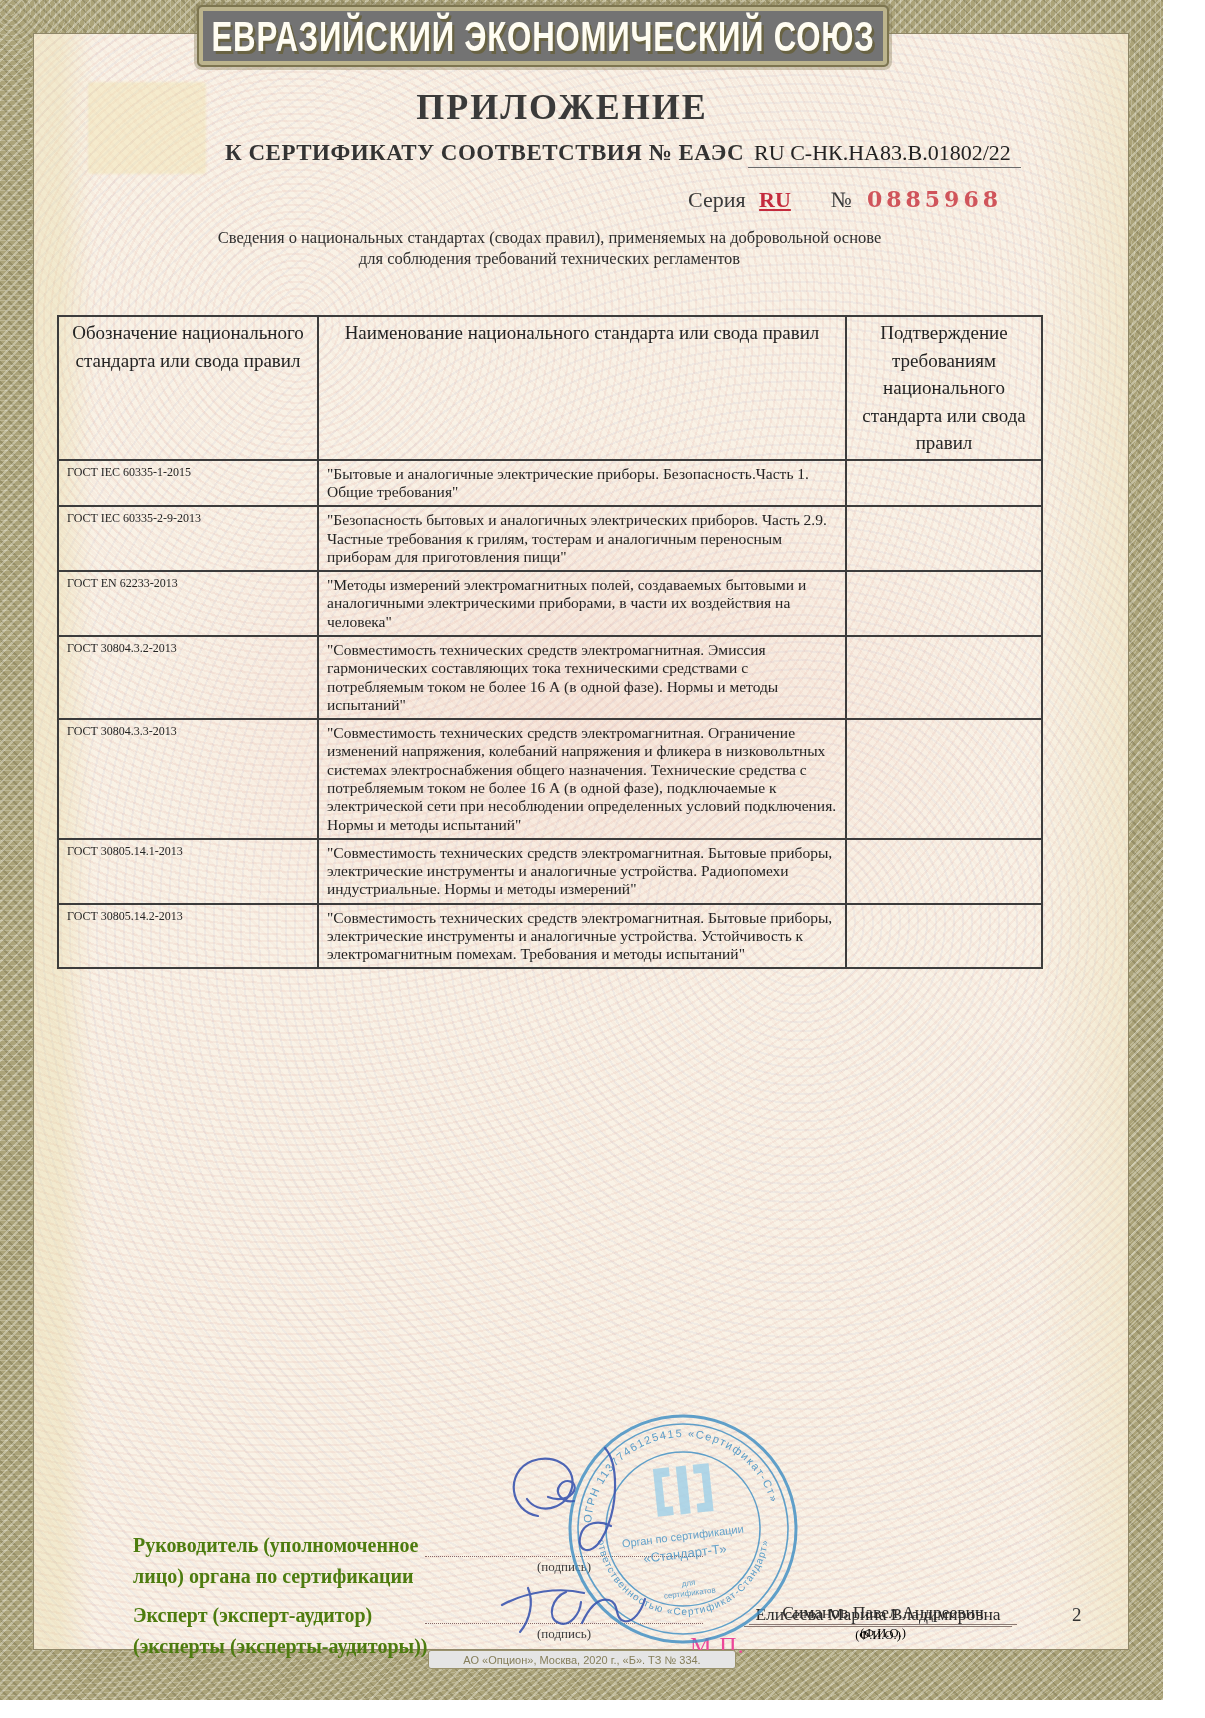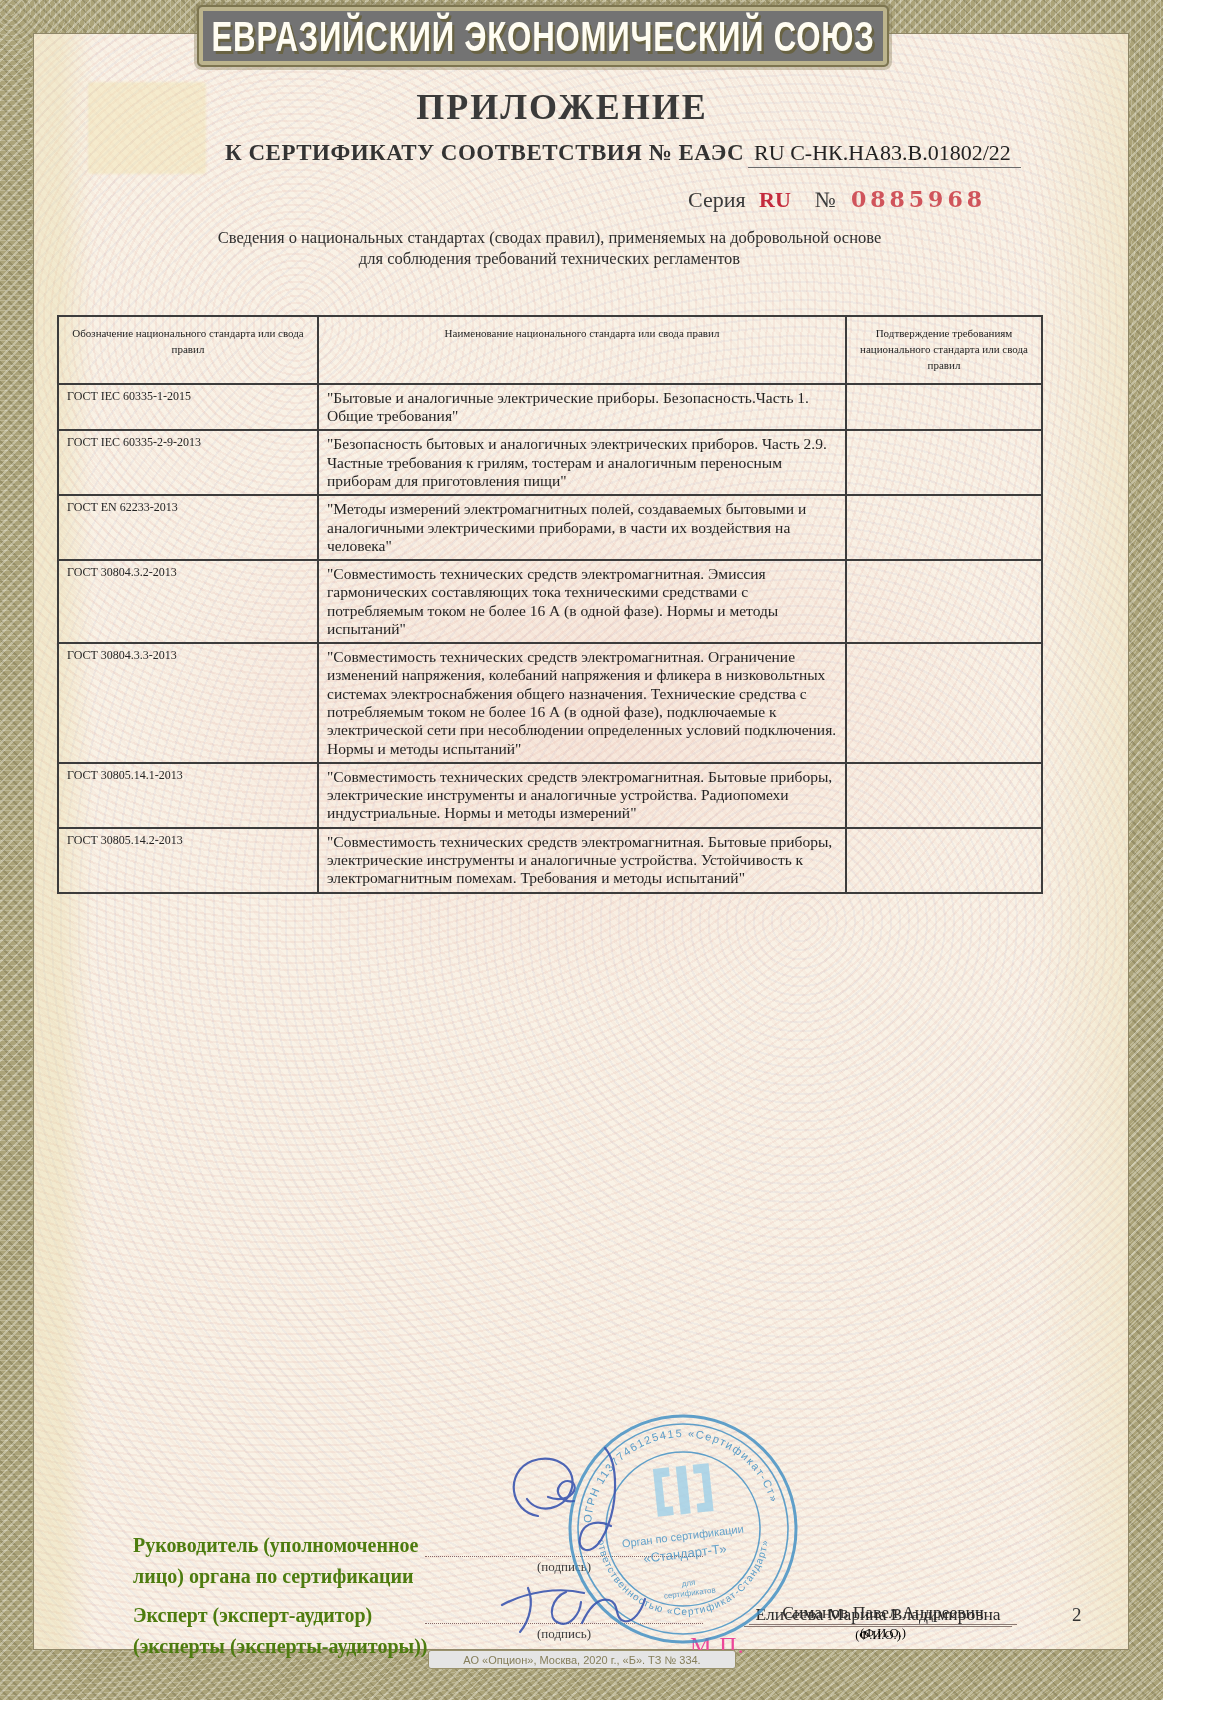--- a/index.html
+++ b/index.html
@@ -50,37 +50,37 @@
   }
   .certline{
     position:absolute;left:225px;top:140px;width:900px;white-space:nowrap;
   }
   .certline .lbl{font-size:23px;font-weight:bold;letter-spacing:.5px;color:#333;}
   .certline .num{
     font-size:22px;color:#222;border-bottom:1.5px solid #6b6b6b;
     padding:0 10px 2px 6px;
   }
   .seriesline{position:absolute;left:688px;top:186px;white-space:nowrap;font-size:22px;color:#3a3a3a;}
-  .seriesline .ru{color:#c42b3d;font-weight:bold;margin:0 18px 0 8px;}
+  .seriesline .ru{color:#c42b3d;font-weight:bold;margin:0 34px 0 8px;text-decoration:underline;}
   .seriesline .no{margin-right:10px;}
   .seriesline .blank{
     color:#d0545b;font-weight:bold;letter-spacing:4px;
     font-family:"DejaVu Serif","Liberation Serif",serif;
   }
   .desc{
     position:absolute;left:57px;top:227px;width:985px;text-align:center;
     font-size:16.5px;line-height:1.3;color:#2e2e2e;
   }
   
   table.std{
     position:absolute;left:57px;top:315px;width:984px;border-collapse:collapse;
     font-size:15.5px;line-height:1.18;color:#242424;table-layout:fixed;
   }
   table.std th,table.std td{border:2px solid #3c3c3c;padding:4px 8px;vertical-align:top;}
-  table.std th{font-weight:normal;text-align:center;font-size:11px;line-height:1.45;padding:9px 10px;}
+  table.std th{font-weight:normal;text-align:center;font-size:19px;line-height:1.45;padding:2px 10px;}
   table.std col.c1{width:260px;} table.std col.c2{width:528px;} table.std col.c3{width:196px;}
   table.std td.std-id{font-size:12px;}
   
   .siglabel{position:absolute;left:133px;font-size:20px;font-weight:bold;color:#4d7c0f;line-height:1.55;}
   .sigline{position:absolute;width:278px;border-bottom:1.5px dotted #8a6a6a;height:16px;}
   .sigcap{position:absolute;width:278px;text-align:center;font-size:13px;color:#3c3c3c;}
   .fio{position:absolute;text-align:center;}
   .fio .nm{font-size:17.5px;color:#2a2a2a;padding:0 4px 1px 4px;border-bottom:1px solid #8a7a74;display:inline-block;min-width:260px;}
   .fio .cap{font-size:12.5px;color:#000000;margin-top:1px;}
   .mp{position:absolute;left:690px;top:1632px;font-size:24px;font-weight:normal;color:#ec4899;letter-spacing:1px;}

